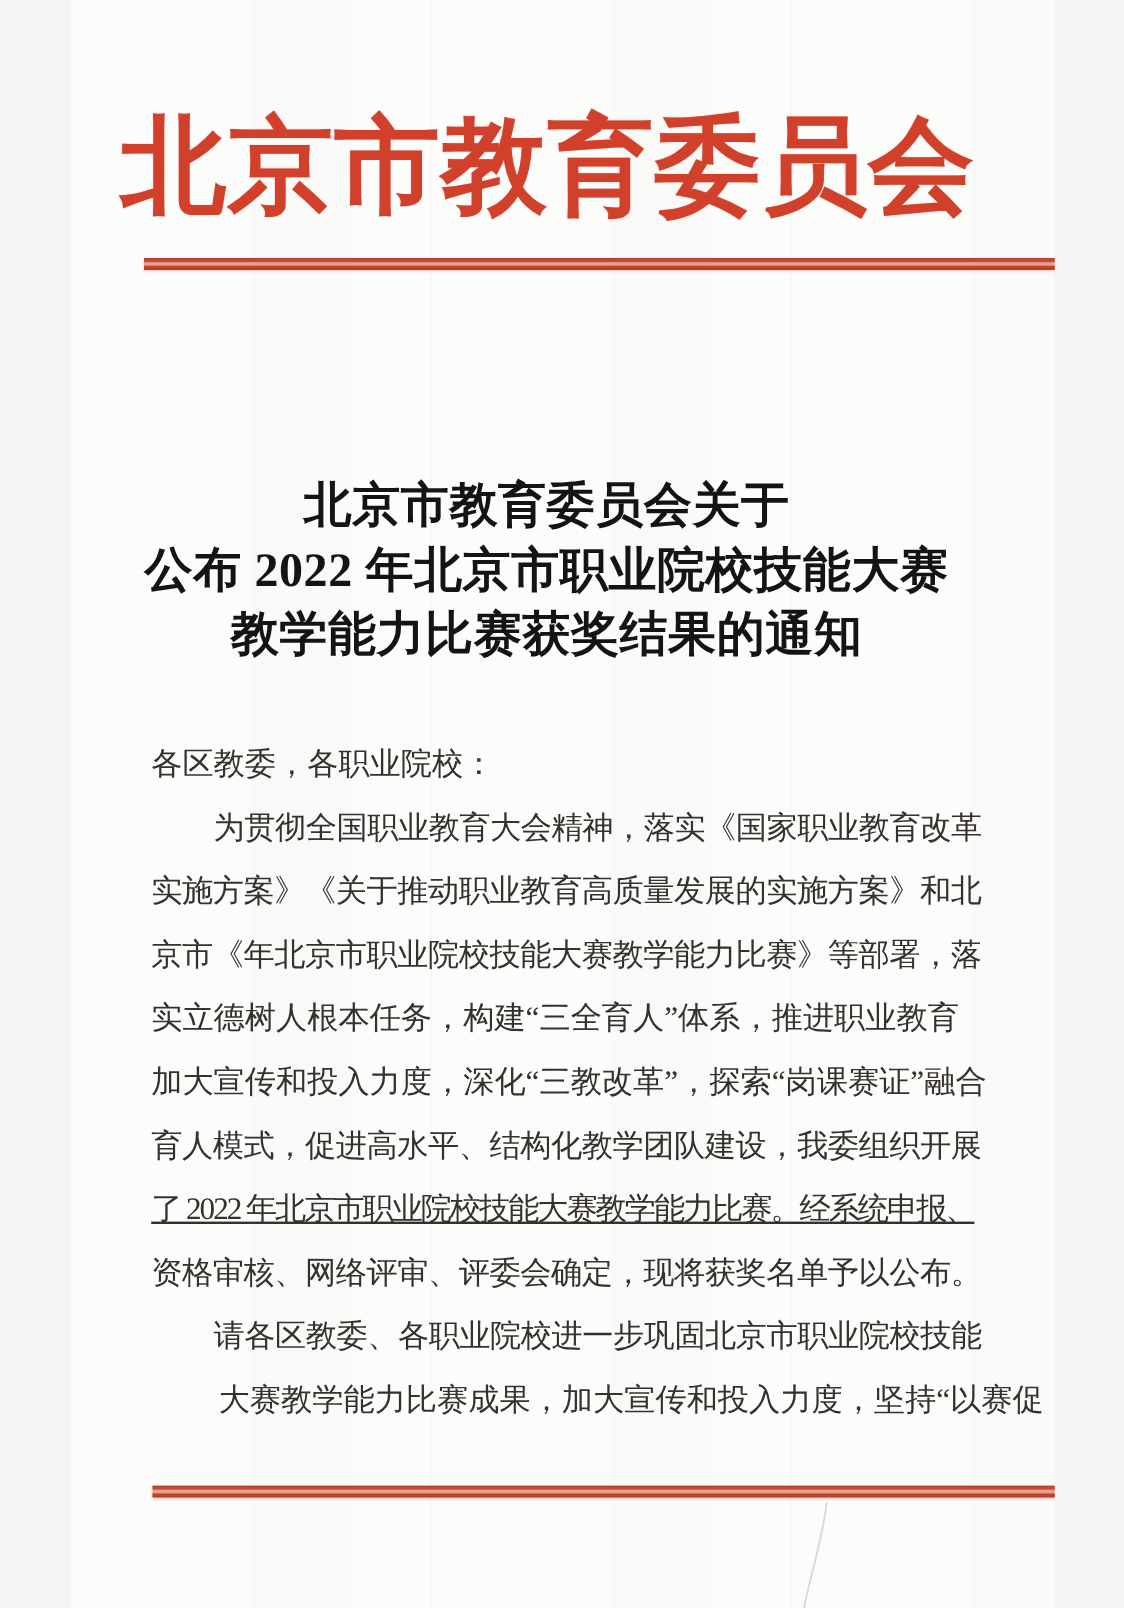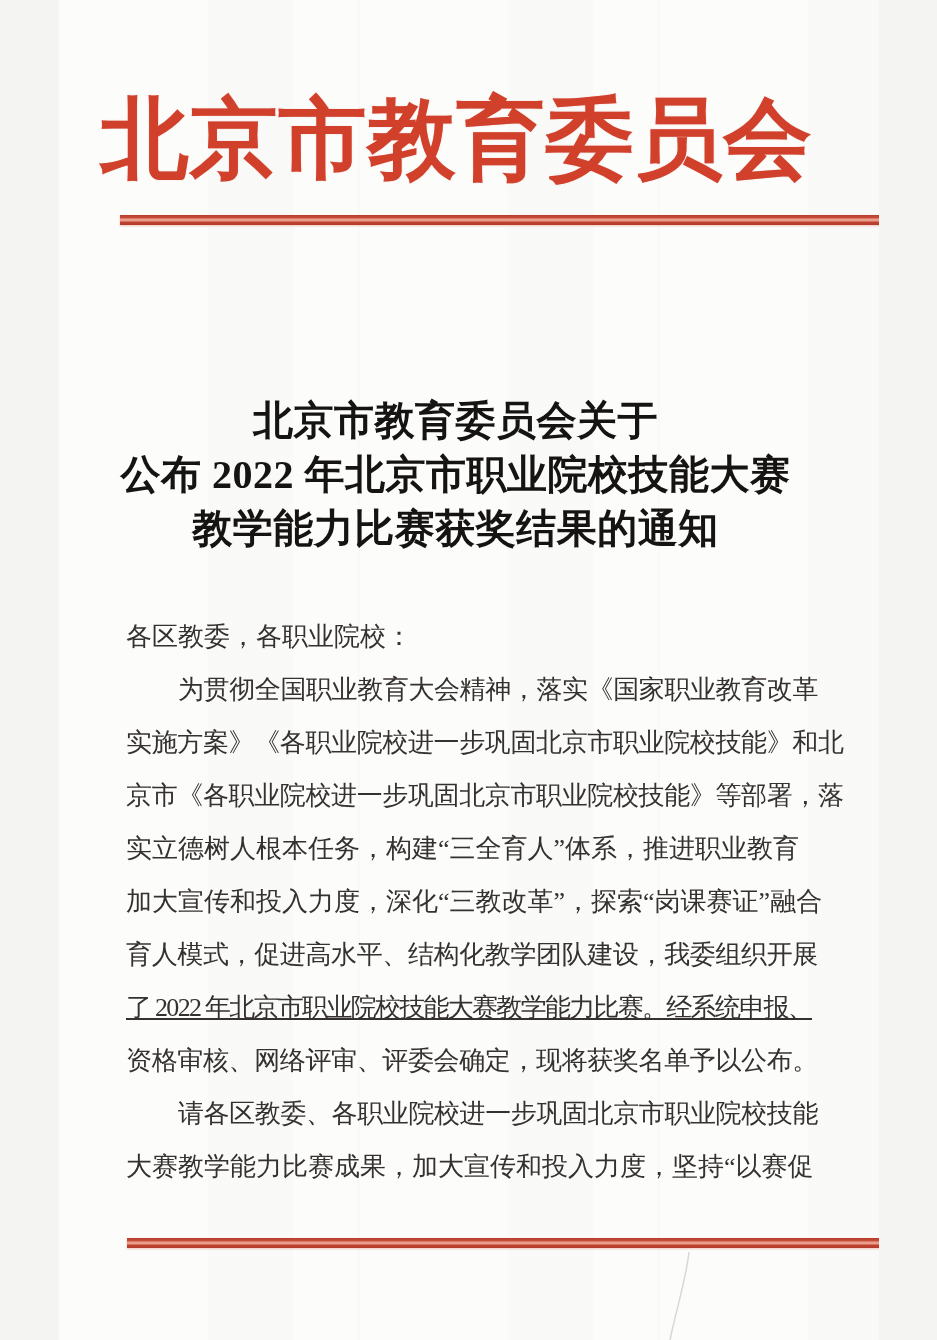--- a/index.html
+++ b/index.html
@@ -140,29 +140,29 @@
 
   <div class="title">
     <div class="title-line">北京市教育委员会关于</div>
     <div class="title-line">公布 2022 年北京市职业院校技能大赛</div>
     <div class="title-line">教学能力比赛获奖结果的通知</div>
   </div>
 
   <div class="body-block">
     <div class="bline">各区教委，各职业院校：</div>
     <div class="bline indent fit" style="letter-spacing: -0.4px;">为贯彻全国职业教育大会精神，落实《国家职业教育改革</div>
-    <div class="bline fit" style="letter-spacing: -0.37037px;">实施方案》《各职业院校进一步巩固北京市职业院校技能》和北</div>
-    <div class="bline fit" style="letter-spacing: -0.37037px;">京市《各职业院校进一步巩固北京市职业院校技能》等部署，落</div>
+    <div class="bline fit" style="letter-spacing: -0.37037px;">实施方案》《关于推动职业教育高质量发展的实施方案》和北</div>
+    <div class="bline fit" style="letter-spacing: -0.37037px;">京市《年北京市职业院校技能大赛教学能力比赛》等部署，落</div>
     <div class="bline fit" style="letter-spacing: 0px;">实立德树人根本任务，构建“三全育人”体系，推进职业教育</div>
     <div class="bline fit" style="letter-spacing: 0px;">加大宣传和投入力度，深化“三教改革”，探索“岗课赛证”融合</div>
     <div class="bline fit" style="letter-spacing: -0.37037px;">育人模式，促进高水平、结构化教学团队建设，我委组织开展</div>
     <div class="bline fit" style="letter-spacing: -1.71875px; text-decoration: underline;">了 2022 年北京市职业院校技能大赛教学能力比赛。经系统申报、</div>
     <div class="bline fit" style="letter-spacing: -0.37037px;">资格审核、网络评审、评委会确定，现将获奖名单予以公布。</div>
     <div class="bline indent fit" style="letter-spacing: -0.4px;">请各区教委、各职业院校进一步巩固北京市职业院校技能</div>
-    <div class="bline fit" style="letter-spacing: 0px;">大赛教学能力比赛成果，加大宣传和投入力度，坚持“以赛促</div>
+    <div class="bline fit" style="letter-spacing: 0px; text-align: center;">大赛教学能力比赛成果，加大宣传和投入力度，坚持“以赛促</div>
   </div>
 
   <div class="rule rule-bottom"></div>
 
   <svg class="crease" width="937" height="1340" viewBox="0 0 937 1340">
     <path d="M 631 1252 C 628 1280, 618 1310, 612 1340" stroke="#cfcecb" stroke-width="1.5" fill="none" opacity="0.8"></path>
   </svg>
 
 </div>
 

